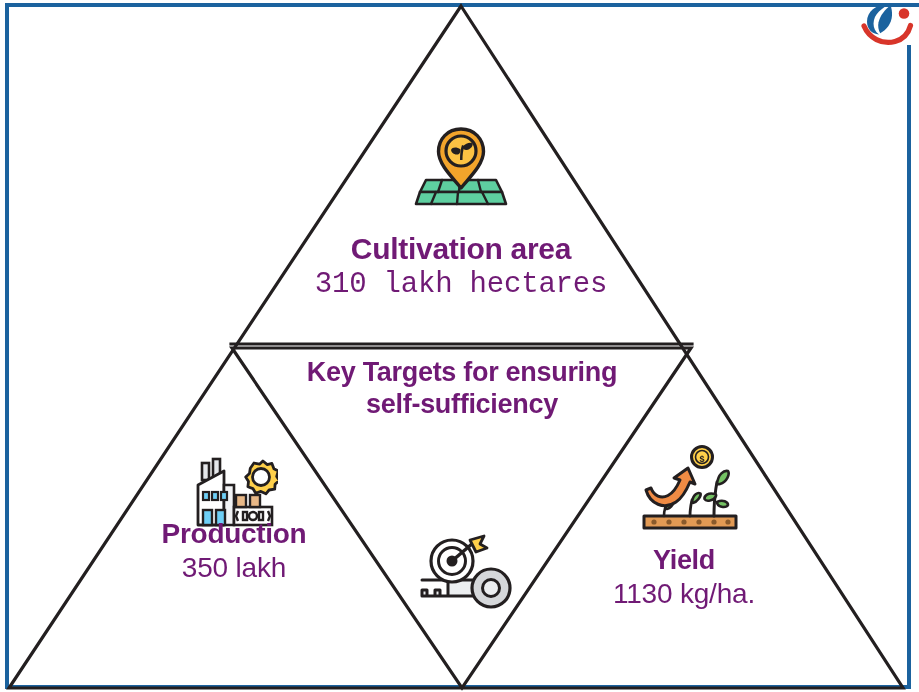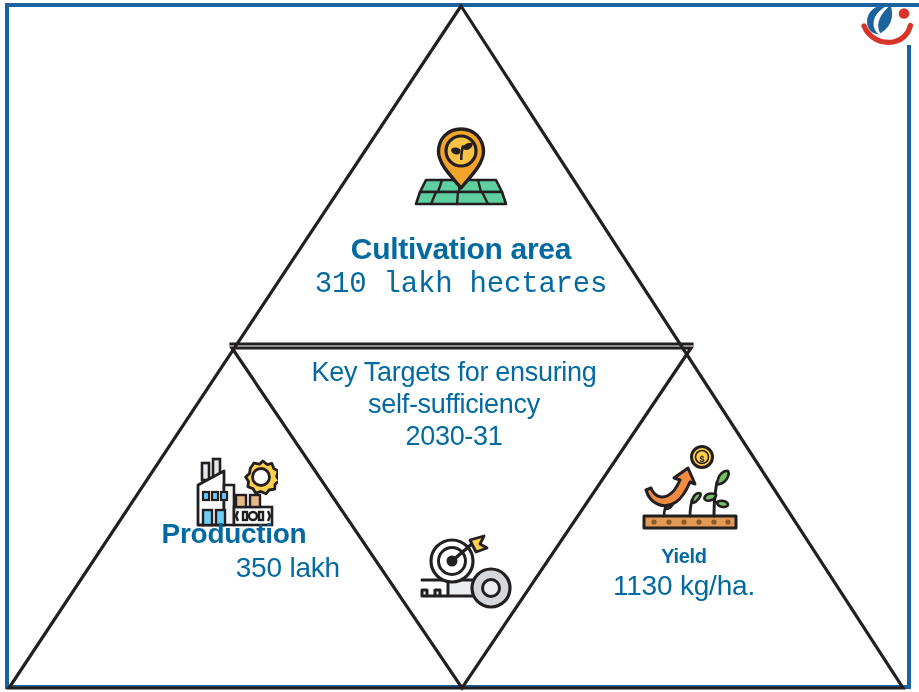--- a/index.html
+++ b/index.html
@@ -21,37 +21,37 @@
   .border-bottom{position:absolute;left:5px;top:685px;width:906px;height:4px;background:#1b629e;}
   .border-right{position:absolute;left:907px;top:45px;width:4px;height:644px;background:#1b629e;}
 
   
   #diagram{position:absolute;left:0;top:0;width:919px;height:692px;}
 
   
   #logo{position:absolute;right:4px;top:0px;width:60px;height:46px;}
 
   
-  .tblock{position:absolute;text-align:center;color:#0369a1;line-height:1.13;}
+  .tblock{position:absolute;text-align:center;color:#701a75;line-height:1.13;}
   .t-title{font-weight:bold;letter-spacing:-0.3px;}
   .t-value{font-weight:normal;letter-spacing:-0.2px;}
 
   #top-text{left:259px;top:232px;width:404px;}
   #top-text .t-title{font-size:30px;}
   #top-text .t-value{font-size:29px;margin-top:3px;font-family:Liberation Mono, monospace;}
 
-  #center-text{left:244px;top:357px;width:420px;
-    font-weight:normal;font-size:27px;line-height:1.18;letter-spacing:-0.3px;}
+  #center-text{left:252px;top:357px;width:420px;
+    font-weight:bold;font-size:27px;line-height:1.18;letter-spacing:-0.3px;}
 
   #left-text{left:128px;top:518px;width:212px;}
   #left-text .t-title{font-size:28px;}
-  #left-text .t-value{font-size:28px;margin-top:2px;text-align:right;}
+  #left-text .t-value{font-size:28px;margin-top:2px;}
 
   #right-text{left:578px;top:545px;width:212px;}
-  #right-text .t-title{font-size:20px;}
+  #right-text .t-title{font-size:27px;}
   #right-text .t-value{font-size:28px;margin-top:2px;text-align:center;}
 
   .icon-wrap{position:absolute;}
   #icon-top{left:414px;top:124px;width:94px;height:84px;}
   #icon-left{left:190px;top:455px;width:88px;height:80px;}
   #icon-right{left:640px;top:444px;width:100px;height:92px;}
   #icon-center{left:410px;top:534px;width:104px;height:76px;}
 </style>
 </head>
 <body>
@@ -187,21 +187,20 @@
   </svg>
 
   <div class="tblock" id="top-text">
     <div class="t-title">Cultivation area</div>
     <div class="t-value">310 lakh hectares</div>
   </div>
 
   <div class="tblock" id="center-text">
     <div>Key Targets for ensuring</div>
     <div>self-sufficiency</div>
-    <div>2030-31</div>
   </div>
 
   <div class="tblock" id="left-text">
     <div class="t-title">Production</div>
     <div class="t-value">350 lakh</div>
   </div>
 
   <div class="tblock" id="right-text">
     <div class="t-title">Yield</div>
     <div class="t-value">1130 kg/ha.</div>

